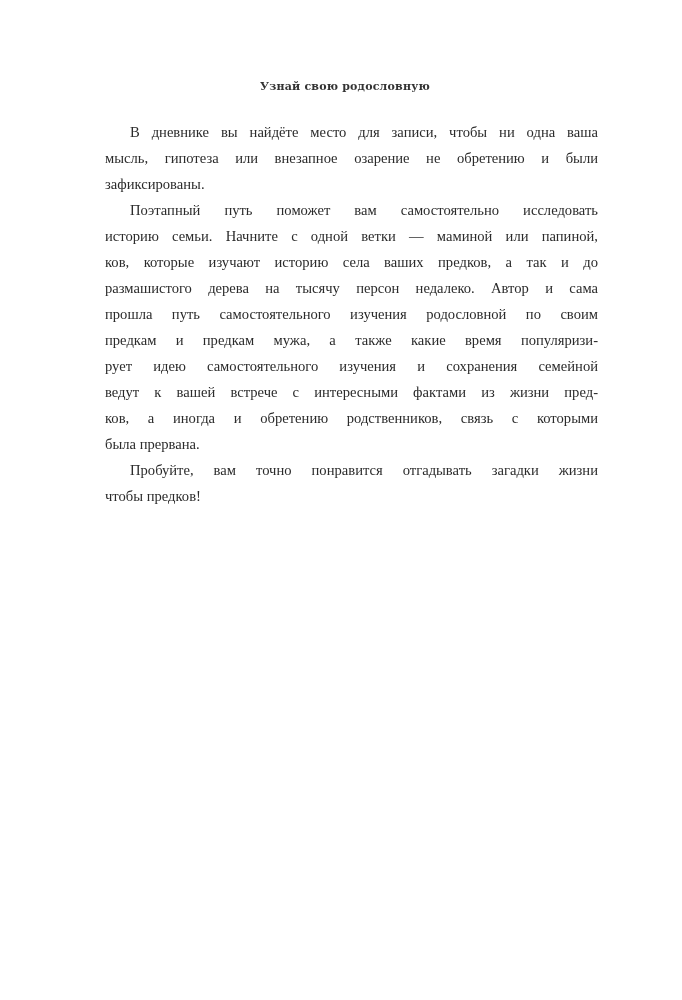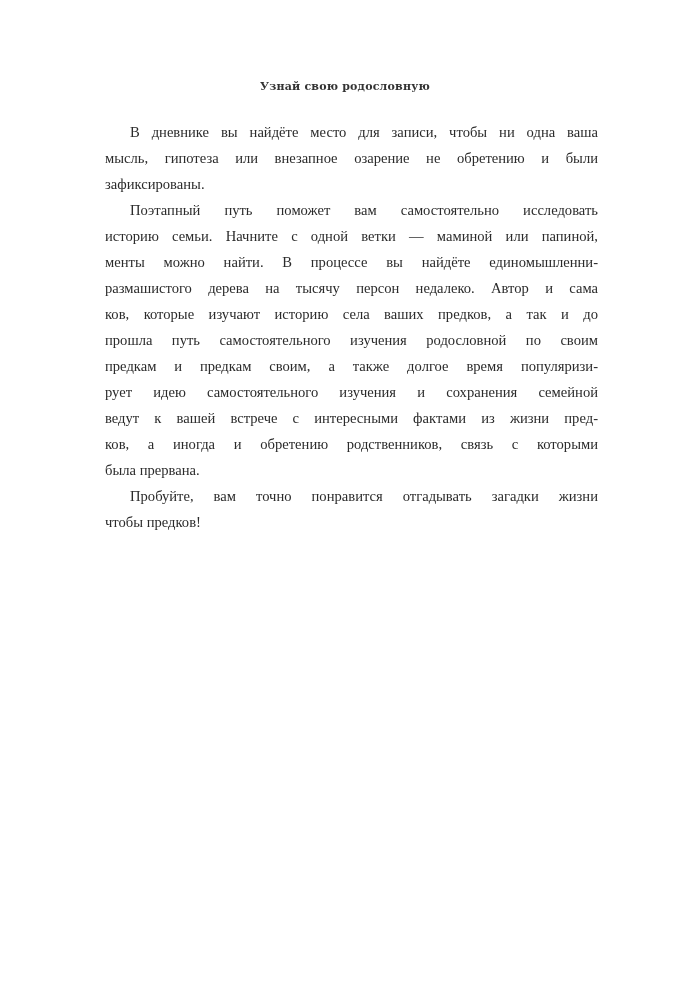--- a/index.html
+++ b/index.html
@@ -65,25 +65,24 @@
 
   <div class="body-text">
     <div>
       <span class="line indent">В дневнике вы найдёте место для записи, чтобы ни одна ваша</span>
       <span class="line">мысль, гипотеза или внезапное озарение не обретению и были</span>
       <span class="line last">зафиксированы.</span>
     </div>
     <div>
       <span class="line indent">Поэтапный путь поможет вам самостоятельно исследовать</span>
       <span class="line">историю семьи. Начните с одной ветки — маминой или папиной,</span>
-      <span class="line">менты можно найти. В процессе вы найдёте единомышленни-</span>
+      <span class="line">ков, которые изучают историю села ваших предков, а так и до</span>
       <span class="line">размашистого дерева на тысячу персон недалеко. Автор и сама</span>
-      <span class="line">ков, которые изучают историю села ваших предков, а так и до</span>
       <span class="line">прошла путь самостоятельного изучения родословной по своим</span>
-      <span class="line">предкам и предкам своим, а также долгое время популяризи-</span>
+      <span class="line">предкам и предкам мужа, а также какие время популяризи-</span>
       <span class="line">рует идею самостоятельного изучения и сохранения семейной</span>
       <span class="line">ведут к вашей встрече с интересными фактами из жизни пред-</span>
       <span class="line">ков, а иногда и обретению родственников, связь с которыми</span>
       <span class="line last">была прервана.</span>
     </div>
     <div>
       <span class="line indent">Пробуйте, вам точно понравится отгадывать загадки жизни</span>
       <span class="line last">чтобы предков!</span>
     </div>
   </div>

